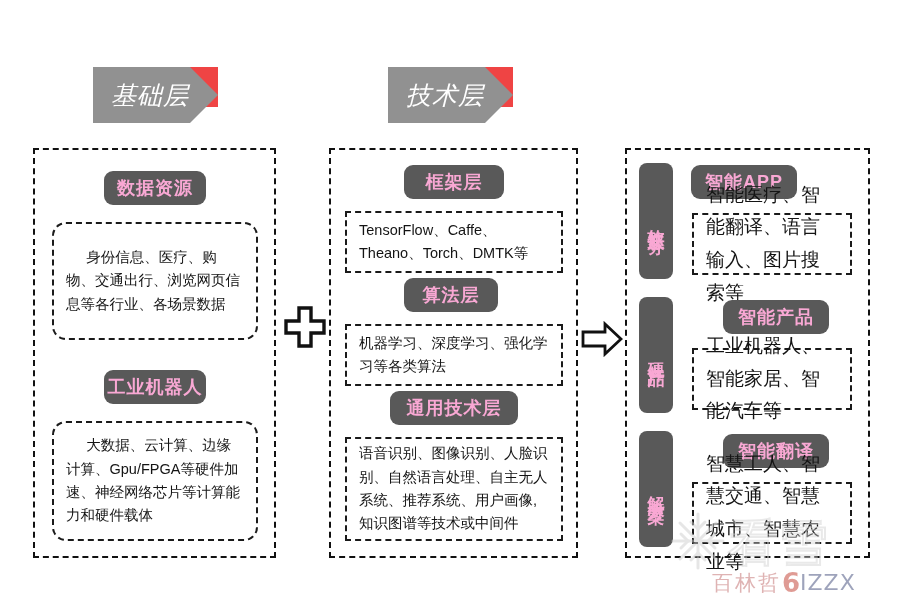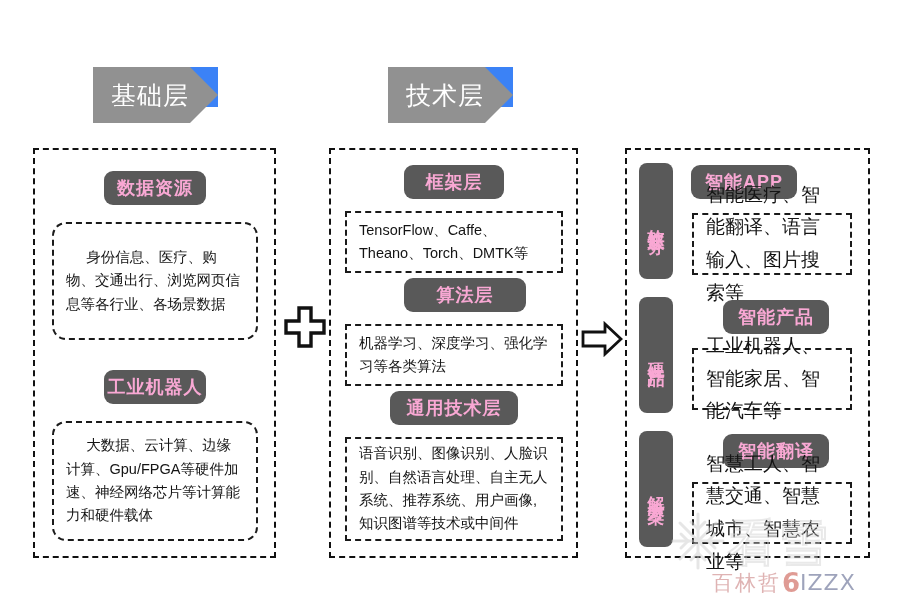--- a/index.html
+++ b/index.html
@@ -20,24 +20,25 @@
     position: absolute;
     left: 0; top: 0;
     width: 900px;
     height: 600px;
   }
 
   
   .banner {
     position: absolute;
     height: 40px;
-    background: #3b82f6;
+    background: #ef4444;
     display: flex;
     align-items: center;
     box-sizing: border-box;
+    font-style: italic;
   }
   .banner-body {
     position: absolute;
     left: 0; top: 0;
     height: 56px;
     background: #919191;
   }
   .banner-tip {
     position: absolute;
     top: 0;
@@ -168,21 +169,21 @@
   </div>
 
   <div class="column" style="left:329px; top:148px; width:249px; height:410px;"></div>
 
   <div class="pill" style="left:404px; top:165px; width:100px; height:34px;">框架层</div>
 
   <div class="inner" style="left:345px; top:211px; width:218px; height:62px;">
     <div class="inner-text">TensorFlow、Caffe、Theano、Torch、DMTK等</div>
   </div>
 
-  <div class="pill" style="left:404px; top:278px; width:122px; height:34px;">算法层</div>
+  <div class="pill" style="left:404px; top:278px; width:94px; height:34px;">算法层</div>
 
   <div class="inner" style="left:345px; top:324px; width:218px; height:62px;">
     <div class="inner-text">机器学习、深度学习、强化学习等各类算法</div>
   </div>
 
   <div class="pill" style="left:390px; top:391px; width:128px; height:34px;">通用技术层</div>
 
   <div class="inner" style="left:345px; top:437px; width:218px; height:104px;">
     <div class="inner-text">语音识别、图像识别、人脸识别、自然语言处理、自主无人系统、推荐系统、用户画像,知识图谱等技术或中间件</div>
   </div>

